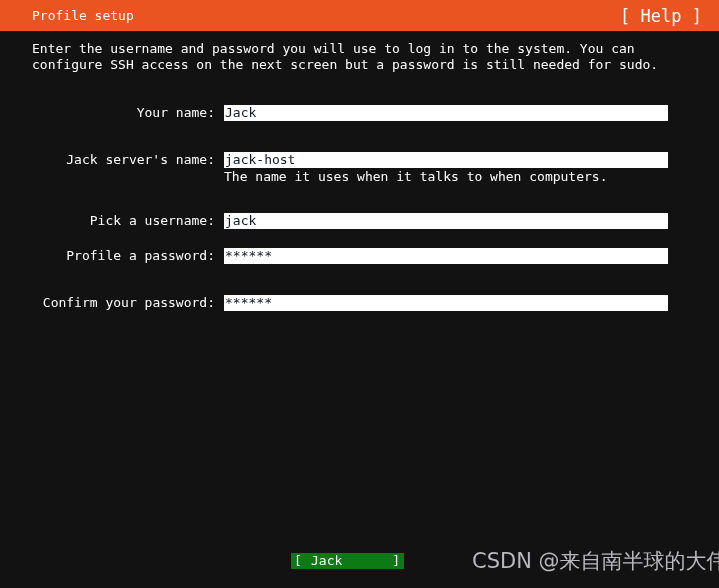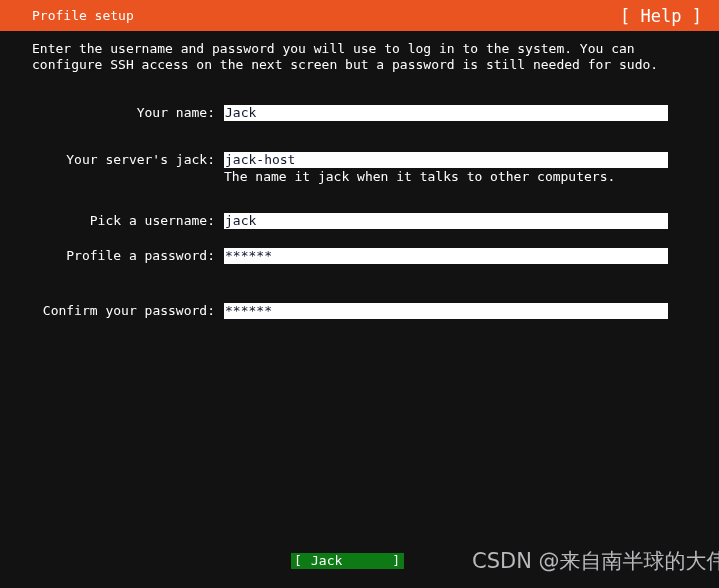--- a/index.html
+++ b/index.html
@@ -115,21 +115,21 @@
     line-height: 16px;
     color: #ffffff;
   }
 
   
   #row-name      { top: 74px; }
   #row-server    { top: 121px; }
   #hint-server   { position:absolute; top: 138px; }
   #row-username  { top: 170px; margin-top: 12px; }
   #row-password  { top: 217px; }
-  #row-confirm   { top: 264px; margin-top: 8px; }
+  #row-confirm   { top: 264px; }
 
   
   #done-button {
     position: absolute;
     left: 291px;
     top: 522px;
     width: 113px;
     height: 16px;
     background: #0d7a16;
     color: #ffffff;
@@ -179,24 +179,24 @@
   <div id="body">
 
     <div id="intro">Enter the username and password you will use to log in to the system. You can configure SSH access on the next screen but a password is still needed for sudo.</div>
 
     <div class="form-row" id="row-name">
       <div class="field-label">Your name:</div>
       <div class="field-input"><span class="val">Jack</span></div>
     </div>
 
     <div class="form-row" id="row-server">
-      <div class="field-label">Your server's jack:</div>
+      <div class="field-label">Jack server's name:</div>
       <div class="field-input focused"><span class="val">jack-host</span></div>
     </div>
-    <div class="field-hint" id="hint-server">The name it jack when it talks to other computers.</div>
+    <div class="field-hint" id="hint-server">The name it uses when it talks to when computers.</div>
 
     <div class="form-row" id="row-username">
       <div class="field-label">Pick a username:</div>
       <div class="field-input"><span class="val">jack</span></div>
     </div>
 
     <div class="form-row" id="row-password">
       <div class="field-label">Profile a password:</div>
       <div class="field-input"><span class="val">******</span></div>
     </div>

